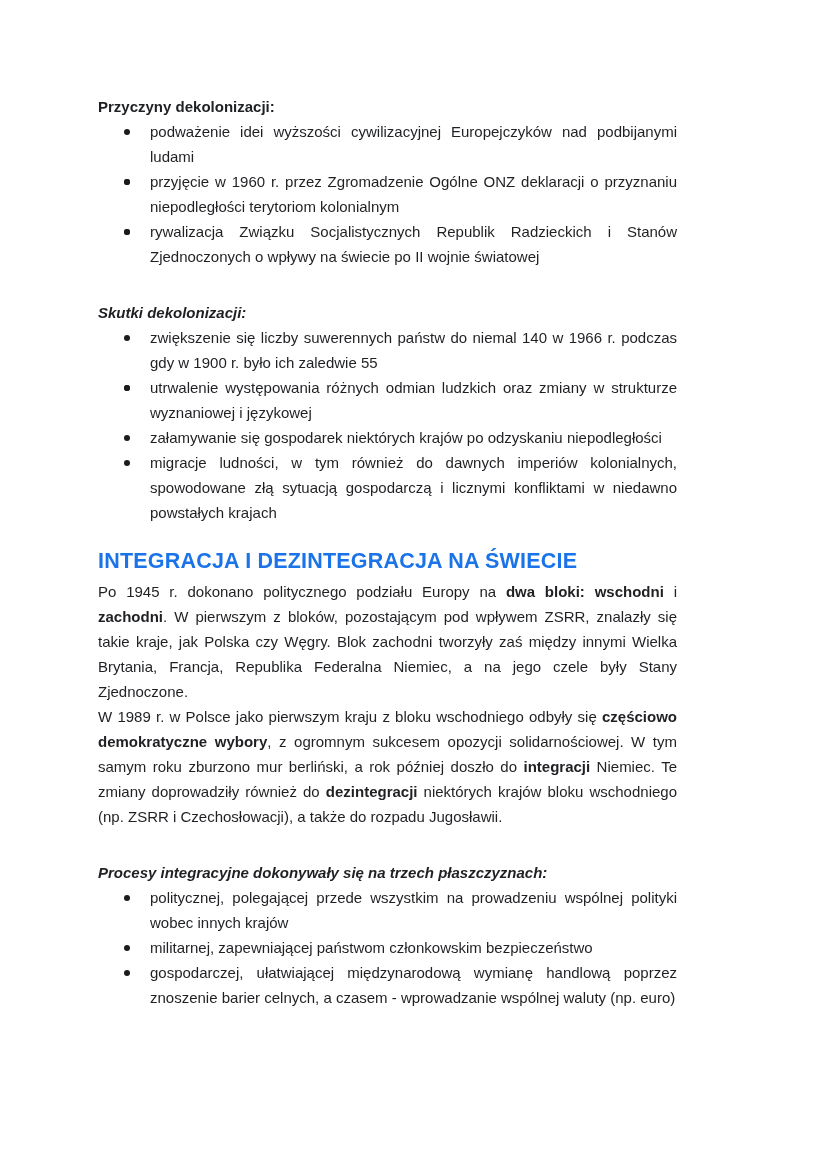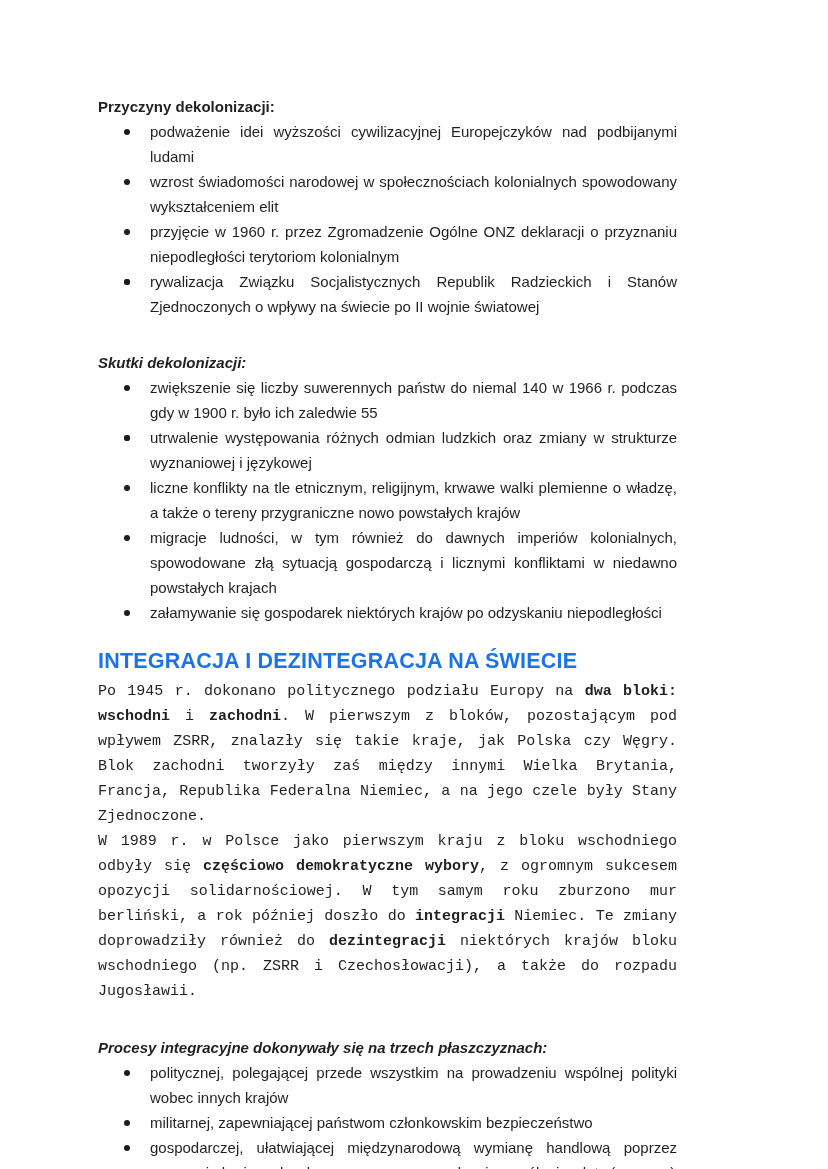--- a/index.html
+++ b/index.html
@@ -51,45 +51,43 @@
     left: 26px;
     top: 10px;
     width: 6px;
     height: 6px;
     border-radius: 50%;
     background: #1b1c1e;
   }
   p.doc-paragraph {
     margin: 0;
     text-align: justify;
-    font-family: Liberation Mono, monospace;
   }
   b { font-weight: bold; }
 </style>
 </head>
 <body>
 
 <div class="page" style="background: rgb(255, 255, 255);">
   <div class="content" style="color: rgb(31, 32, 35);">
       <div class="section-heading">Przyczyny dekolonizacji:</div>
       <ul class="bullets">
         <li><span class="bullet-dot"></span><span>podważenie idei wyższości cywilizacyjnej Europejczyków nad podbijanymi ludami</span></li>
-        <li><span class="bullet-dot"></span><span>wzrost świadomości narodowej w społecznościach kolonialnych spowodowany wykształceniem elit</span></li>
+        <li><span class="bullet-dot"></span></li>
         <li><span class="bullet-dot"></span><span>przyjęcie w 1960 r. przez Zgromadzenie Ogólne ONZ deklaracji o przyznaniu niepodległości terytoriom kolonialnym</span></li>
         <li><span class="bullet-dot"></span></li>
         <li><span class="bullet-dot"></span><span>rywalizacja Związku Socjalistycznych Republik Radzieckich i Stanów Zjednoczonych o wpływy na świecie po II wojnie światowej</span></li>
       </ul>
       <div class="section-heading gap">Skutki dekolonizacji:</div>
       <ul class="bullets">
         <li><span class="bullet-dot"></span><span>zwiększenie się liczby suwerennych państw do niemal 140 w 1966 r. podczas gdy w 1900 r. było ich zaledwie 55</span></li>
         <li><span class="bullet-dot"></span></li>
         <li><span class="bullet-dot"></span><span>utrwalenie występowania różnych odmian ludzkich oraz zmiany w strukturze wyznaniowej i językowej</span></li>
-        <li><span class="bullet-dot"></span><span>liczne konflikty na tle etnicznym, religijnym, krwawe walki plemienne o władzę, a także o tereny przygraniczne nowo powstałych krajów</span></li>
+        <li><span class="bullet-dot"></span><span>załamywanie się gospodarek niektórych krajów po odzyskaniu niepodległości</span></li>
         <li><span class="bullet-dot"></span><span>migracje ludności, w tym również do dawnych imperiów kolonialnych, spowodowane złą sytuacją gospodarczą i licznymi konfliktami w niedawno powstałych krajach</span></li>
-        <li><span class="bullet-dot"></span><span>załamywanie się gospodarek niektórych krajów po odzyskaniu niepodległości</span></li>
       </ul>
       <div class="doc-title" style="color: rgb(26, 115, 232);">INTEGRACJA I DEZINTEGRACJA NA ŚWIECIE</div>
       <p class="doc-paragraph"><span>Po 1945 r. dokonano politycznego podziału Europy na </span><b>dwa bloki: wschodni</b><span> i </span><b>zachodni</b><span>. W pierwszym z bloków, pozostającym pod wpływem ZSRR, znalazły się takie kraje, jak Polska czy Węgry. Blok zachodni tworzyły zaś między innymi Wielka Brytania, Francja, Republika Federalna Niemiec, a na jego czele były Stany Zjednoczone.</span></p>
       <p class="doc-paragraph"><span>W 1989 r. w Polsce jako pierwszym kraju z bloku wschodniego odbyły się </span><b>częściowo demokratyczne wybory</b><span>, z ogromnym sukcesem opozycji solidarnościowej. W tym samym roku zburzono mur berliński, a rok później doszło do </span><b>integracji</b><span> Niemiec. Te zmiany doprowadziły również do </span><b>dezintegracji</b><span> niektórych krajów bloku wschodniego (np. ZSRR i Czechosłowacji), a także do rozpadu Jugosławii.</span></p>
       <div class="section-heading gap">Procesy integracyjne dokonywały się na trzech płaszczyznach:</div>
       <ul class="bullets">
         <li><span class="bullet-dot"></span><span>politycznej, polegającej przede wszystkim na prowadzeniu wspólnej polityki wobec innych krajów</span></li>
         <li><span class="bullet-dot"></span><span>militarnej, zapewniającej państwom członkowskim bezpieczeństwo</span></li>
         <li><span class="bullet-dot"></span><span>gospodarczej, ułatwiającej międzynarodową wymianę handlową poprzez znoszenie barier celnych, a czasem - wprowadzanie wspólnej waluty (np. euro)</span></li>
       </ul>

